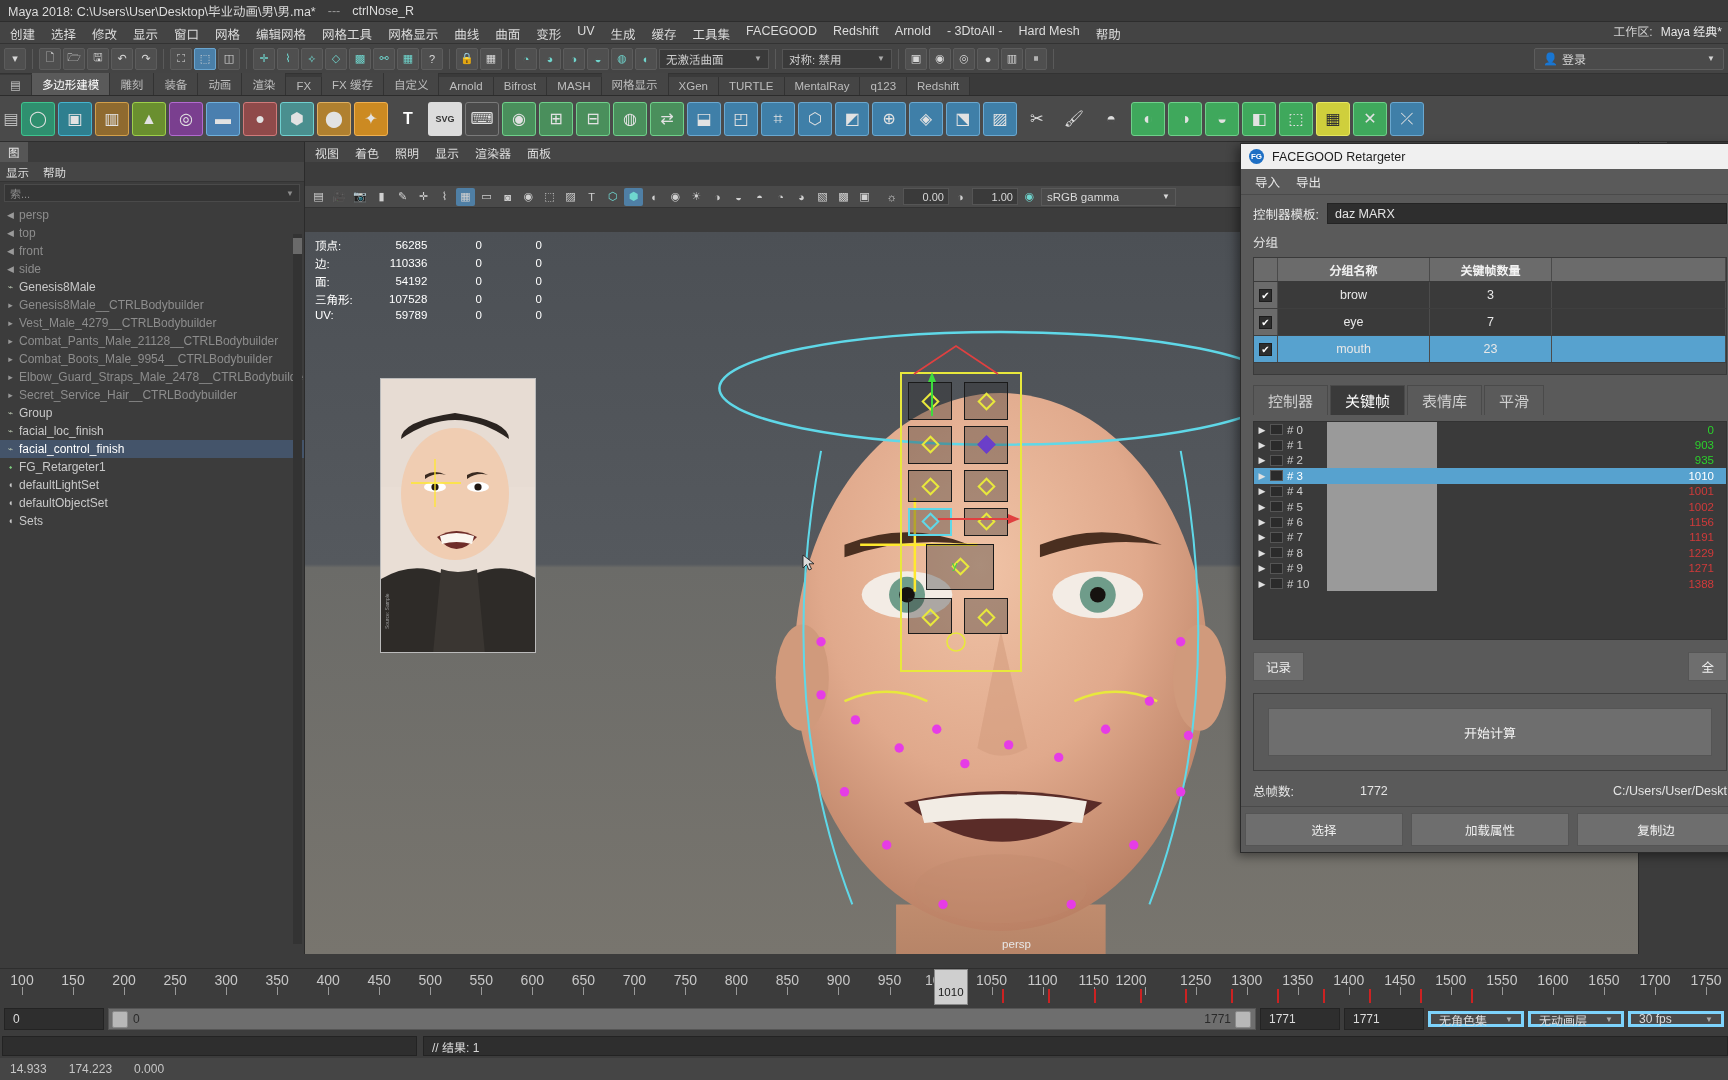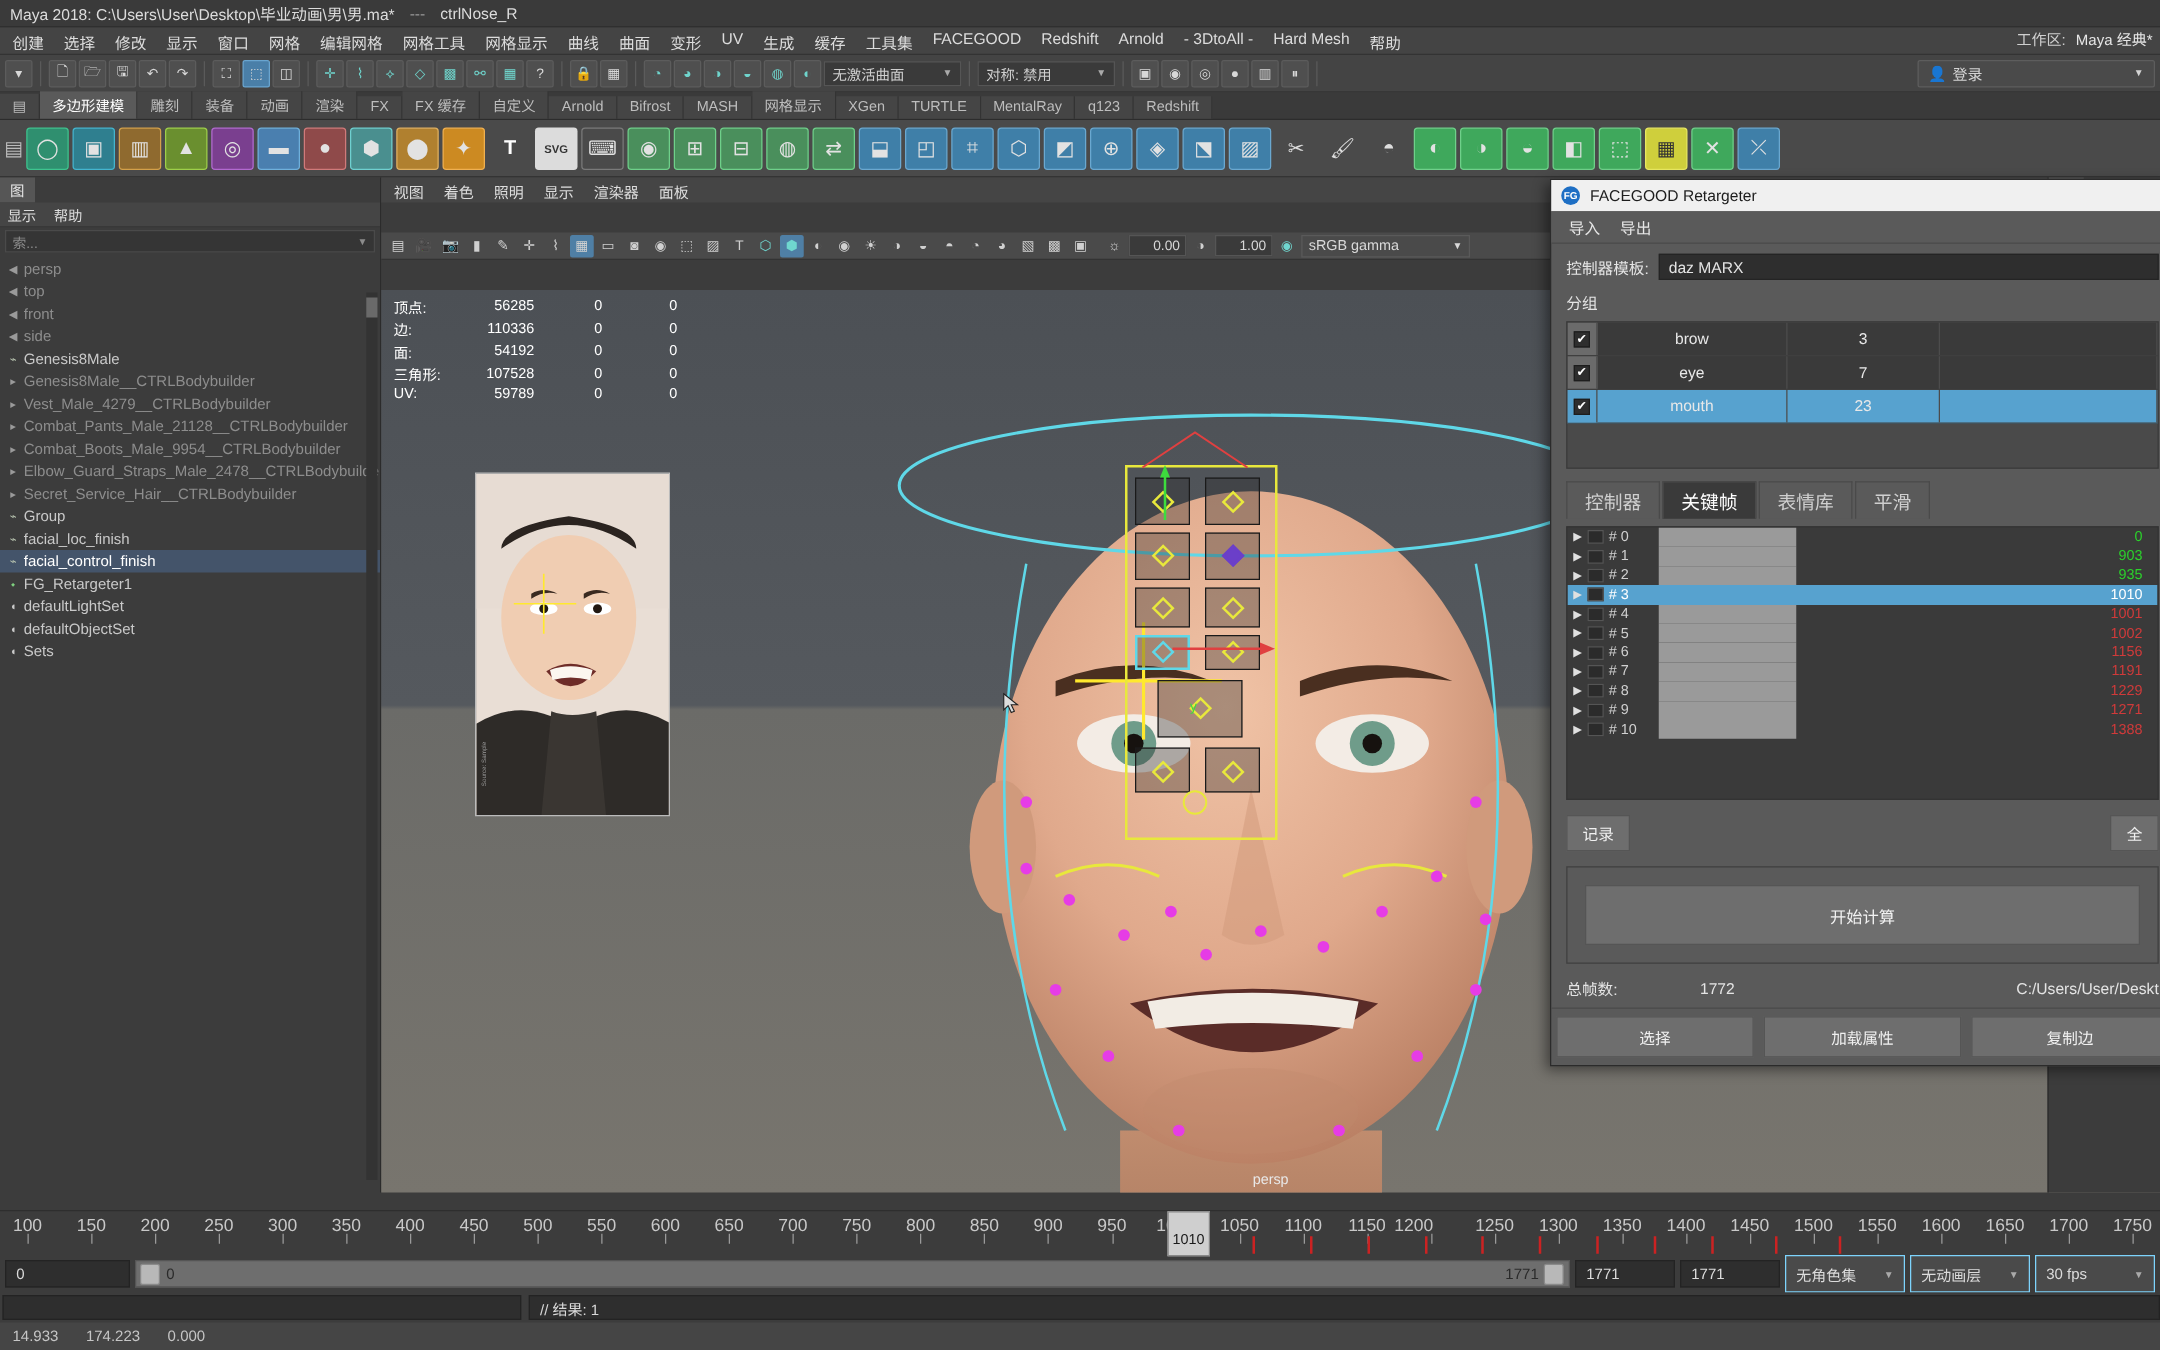--- a/index.html
+++ b/index.html
@@ -193,21 +193,21 @@
   .tl-cursor span { display:block; text-align:center; color:#1a1a1a; font-size:11.5px; margin-top:16px; }
 
   .rangerow { height:30px; background:#3c3c3c; display:flex; align-items:center; gap:4px; padding:0 4px; }
   .fld { background:#2e2e2e; border:1px solid #232323; height:22px; color:#dcdcdc;
     font-size:12px; display:flex; align-items:center; padding:0 8px; }
   .rangebar { flex:1; height:22px; background:#6e6e6e; border:1px solid #555;
     display:flex; align-items:center; padding:0 3px; gap:5px; position:relative; }
   .rb-handle { width:16px; height:17px; background:#b8b8b8; border:1px solid #8a8a8a; border-radius:2px; }
   .rb-num { font-size:12px; color:#2a2a2a; }
   .rb-right { position:absolute; right:4px; display:flex; align-items:center; gap:4px; }
-  .sel-combo { height:30px; background:#4a4a4a; border:1px solid #7dd3fc; color:#dcdcdc;
+  .sel-combo { height:16px; background:#4a4a4a; border:3px solid #7dd3fc; color:#dcdcdc;
     font-size:12px; display:flex; align-items:center; padding:0 8px; min-width:96px; }
   .sel-combo .caret { margin-left:auto; font-size:8px; color:#aaa; padding-left:6px; }
 
   
   .cmdrow { height:24px; background:#3c3c3c; display:flex; align-items:center; gap:0; }
   .cmd-input { width:415px; height:20px; background:#2e2e2e; border:1px solid #232323; margin-left:2px; }
   .cmd-out { flex:1; height:20px; background:#2e2e2e; border:1px solid #232323; margin-left:6px;
     display:flex; align-items:center; padding-left:8px; font-size:12px; color:#d8d8d8; }
   .statusbar { height:22px; background:#454545; display:flex; align-items:center;
     gap:22px; padding-left:10px; font-size:12px; color:#c6c6c6; }
@@ -750,20 +750,26 @@
 
     <div class="fg-body">
       <div class="fg-row">
         <span class="fg-lbl">控制器模板:</span>
         <span class="fg-input">daz MARX</span>
       </div>
 
       <div class="fg-section">分组</div>
 
       <div class="fg-table">
+        <div class="fg-thead">
+          <div class="fg-th c0"></div>
+          <div class="fg-th c1">分组名称</div>
+          <div class="fg-th c2">关键帧数量</div>
+          <div class="fg-th c3"></div>
+        </div>
         <div class="fg-tr">
           <div class="fg-td c0">
               <span class="cbx">✔</span>
             </div>
           <div class="fg-td c1">brow</div>
           <div class="fg-td c2">3</div>
           <div class="fg-td c3"></div>
         </div>
         <div class="fg-tr">
           <div class="fg-td c0">

